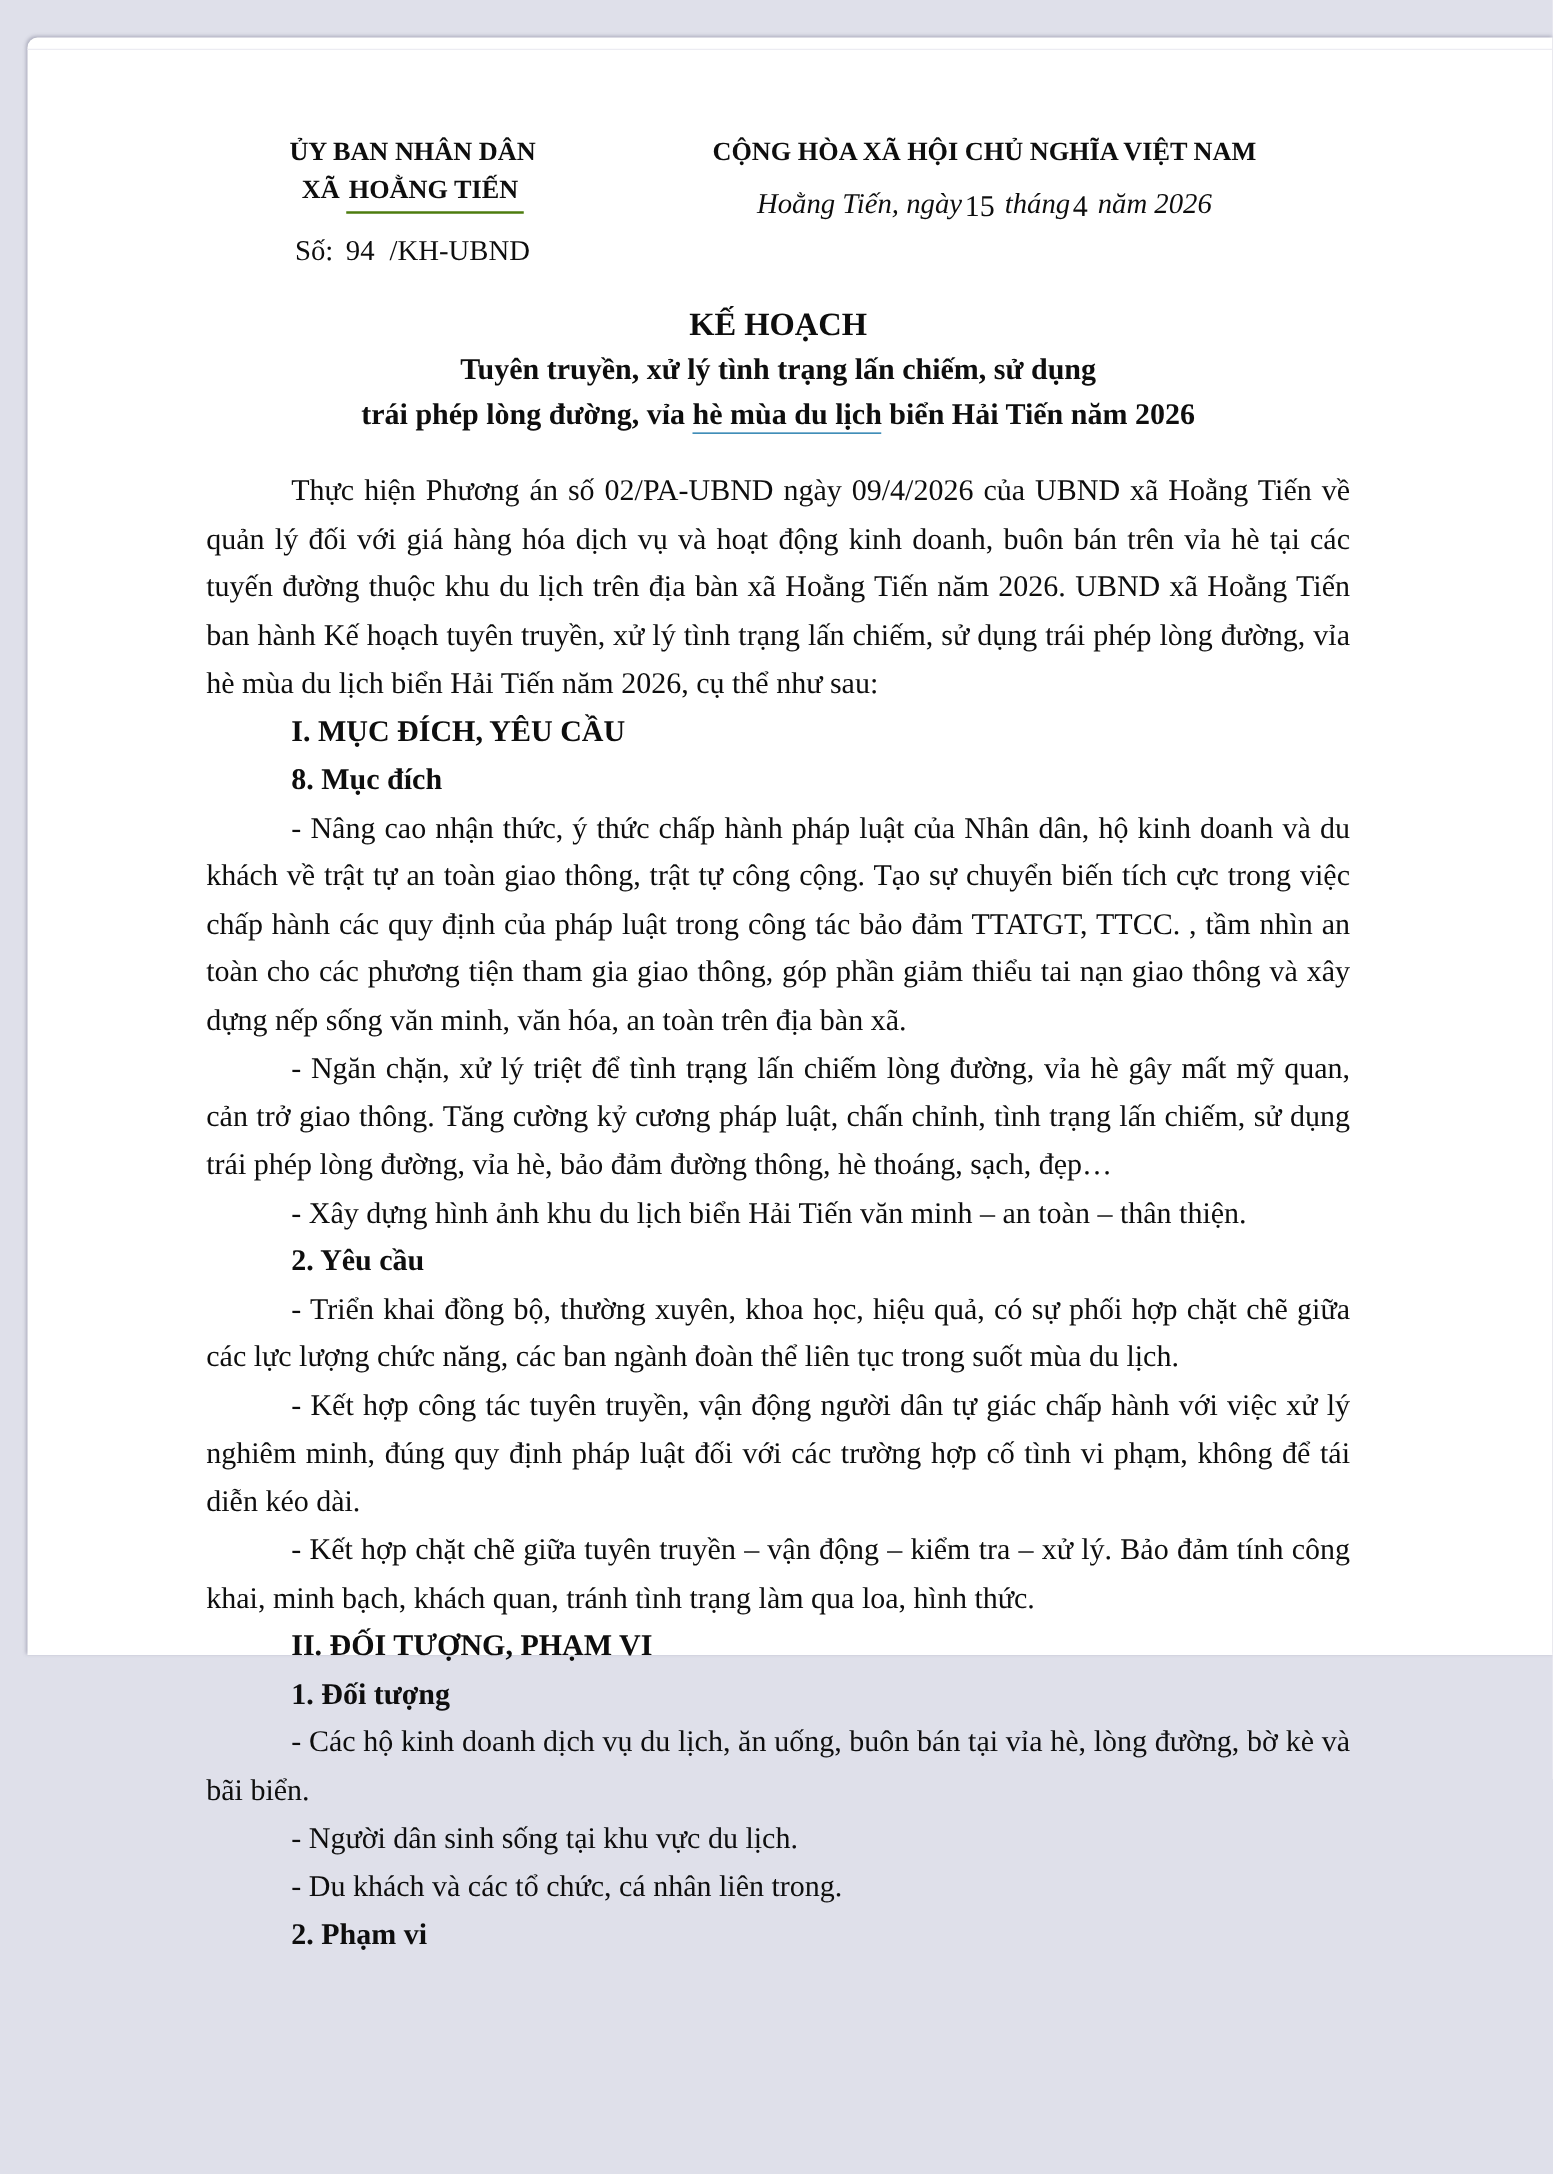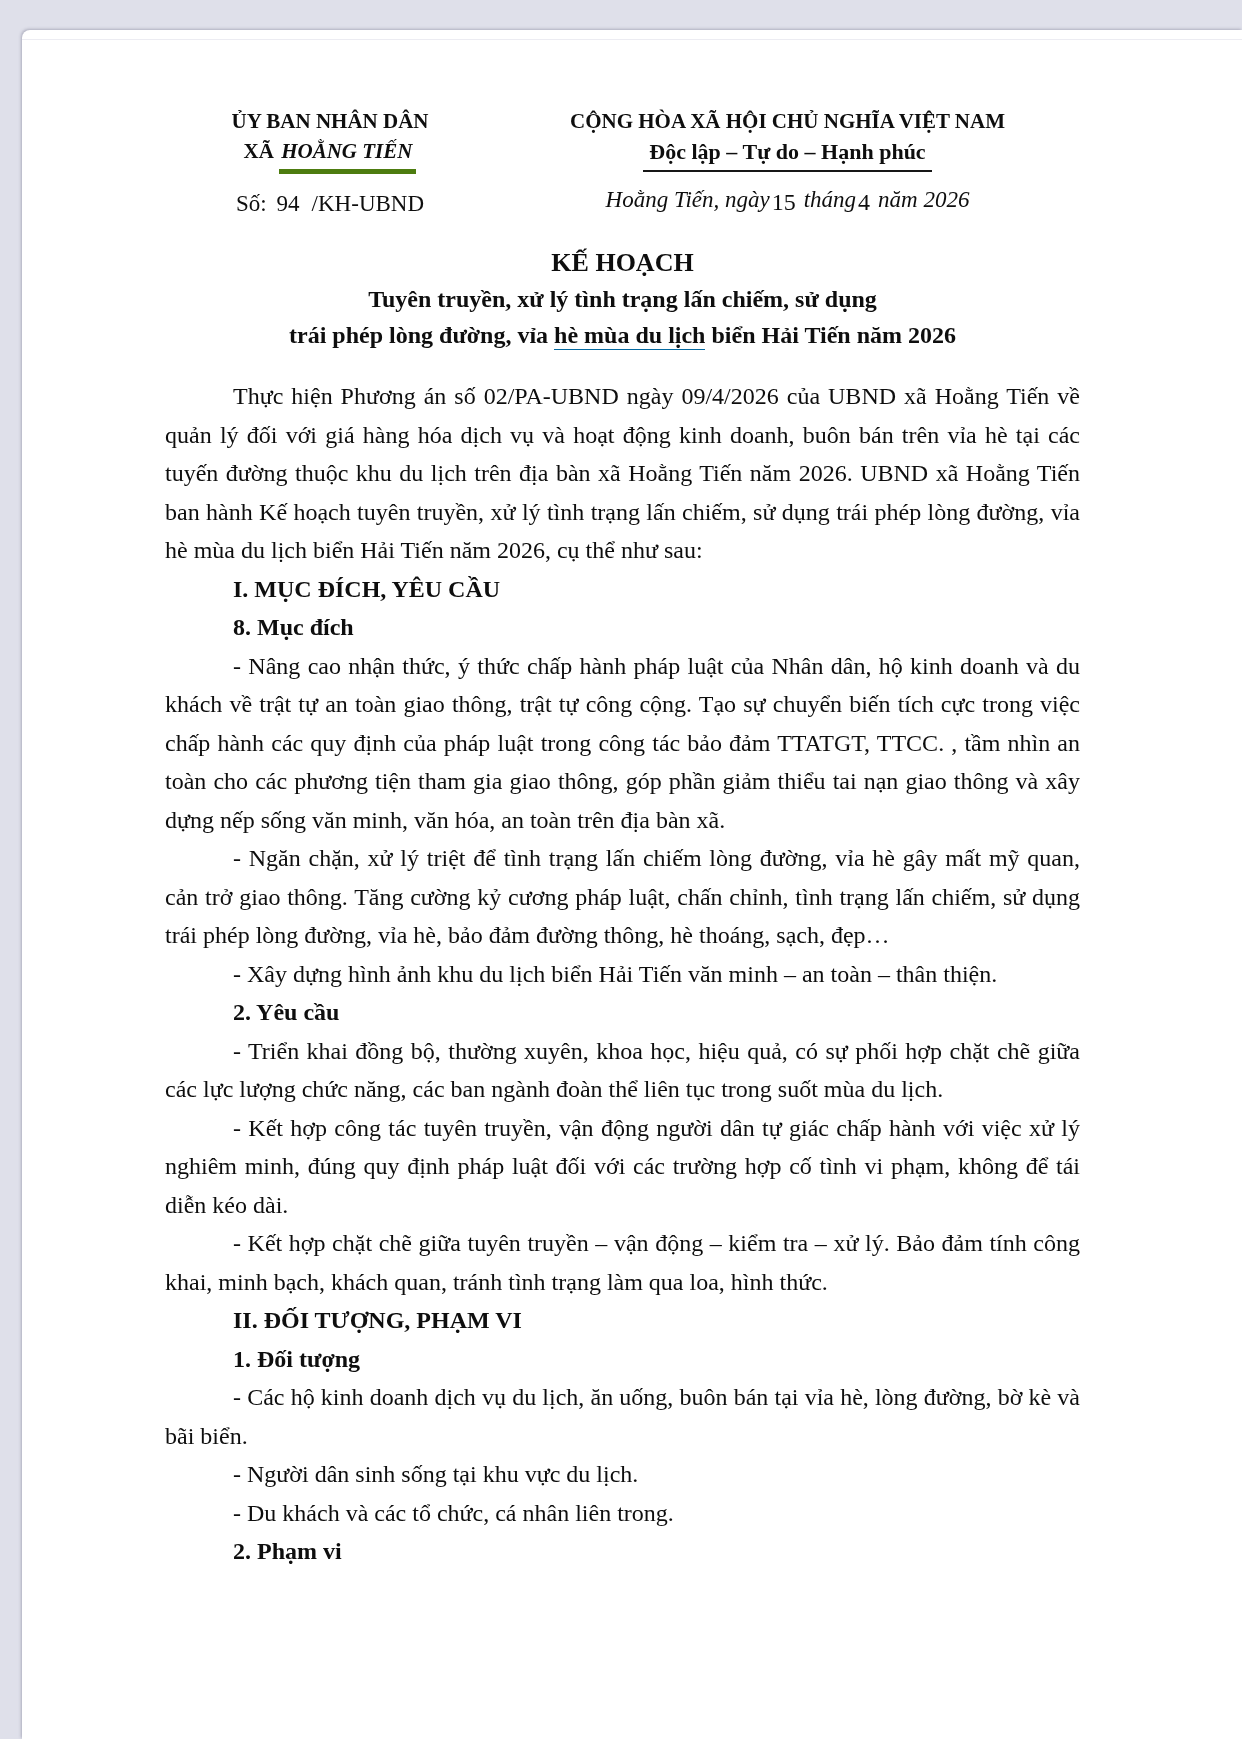--- a/index.html
+++ b/index.html
@@ -7,39 +7,39 @@
     margin: 0; padding: 0;
     width: 1242px; height: 1739px;
     background: #dfe0ea;
     font-family: "Liberation Serif", "DejaVu Serif", serif;
     color: #0e0e0e;
     overflow: hidden;
   }
   .page {
     position: absolute;
     left: 22px; top: 30px;
-    width: 1220px; height: 1709px;
+    width: 1220px; height: 1294px;
     background: #ffffff;
     border-top-left-radius: 8px;
     box-shadow: -1px -1px 3px rgba(110,110,135,0.45);
   }
   .page::before {
     content: "";
     position: absolute; left: 0; top: 9px; right: 0; height: 1px;
     background: #ececf2;
   }
   .content { padding: 76px 162px 0 143px; }
 
   
   .hdr { display: flex; align-items: flex-start; }
   .hdr-left  { width: 330px; text-align: center; flex: none; }
   .hdr-right { flex: 1; text-align: center; }
 
   .org-line   { font-weight: bold; font-size: 21px; line-height: 30px; white-space: nowrap; }
-  .org-uname  { display: inline-block; border-bottom: 5px solid #4d7c0f; padding: 0 4px 3px 2px; font-style: italic; }
+  .org-uname  { display: inline-block; border-bottom: 2px solid #4d7c0f; padding: 0 4px 3px 2px; }
   .doc-number { font-size: 23px; margin-top: 17px; white-space: nowrap; }
   .doc-number .num { margin: 12px 12px 0 10px; }
 
   .nat-line1 { font-weight: bold; font-size: 21px; line-height: 30px; white-space: nowrap; }
   .nat-line2 { font-weight: bold; font-size: 22px; line-height: 32px; }
   .nat-line2 .motto { display: inline-block; border-bottom: 2px solid #161616; padding: 0 6px 2px 6px; }
 
   .date-line { font-style: italic; font-size: 23px; margin-top: 14px; white-space: nowrap; text-align: center; }
   .fill-num  {
     font-style: normal; display: inline-block;
@@ -65,21 +65,20 @@
   <div class="content">
 
     <div class="hdr">
       <div class="hdr-left">
         <div class="org-line">ỦY BAN NHÂN DÂN</div>
         <div class="org-line"><span>XÃ</span> <span class="org-uname">HOẰNG TIẾN</span></div>
         <div class="doc-number"><span>Số:</span><span class="num">94</span><span>/KH-UBND</span></div>
       </div>
       <div class="hdr-right">
         <div class="nat-line1">CỘNG HÒA XÃ HỘI CHỦ NGHĨA VIỆT NAM</div>
-        <div class="nat-line2"><span class="motto">Độc lập – Tự do – Hạnh phúc</span></div>
         <div class="date-line"><span>Hoằng Tiến, ngày</span><span class="fill-num">15</span><span>tháng</span><span class="fill-num">4</span><span>năm 2026</span></div>
       </div>
     </div>
 
     <div class="title-block">
       <div class="title-kind">KẾ HOẠCH</div>
       <div class="title-line">Tuyên truyền, xử lý tình trạng lấn chiếm, sử dụng</div>
       <div class="title-line"><span>trái phép lòng đường, vỉa </span><span class="title-underlined">hè mùa du lịch</span><span> biển Hải Tiến năm 2026</span></div>
     </div>
 

